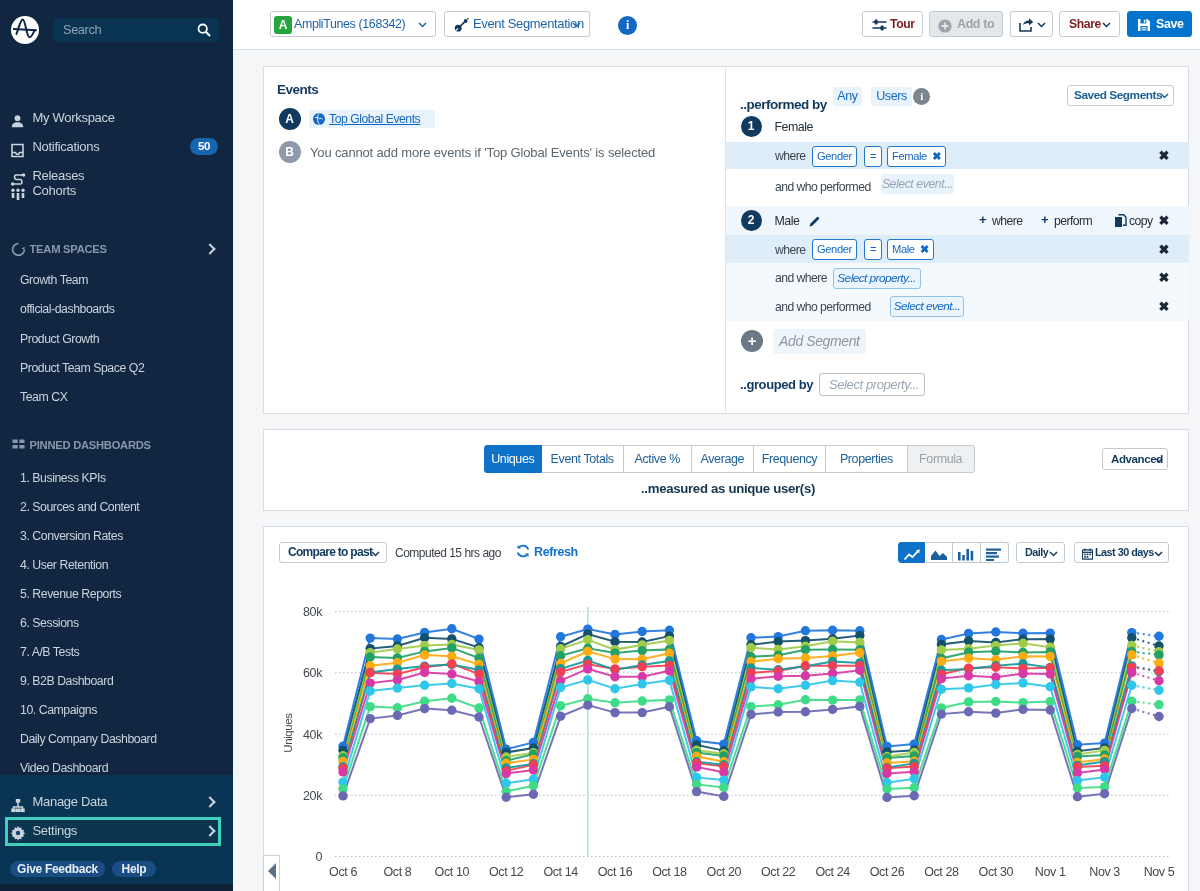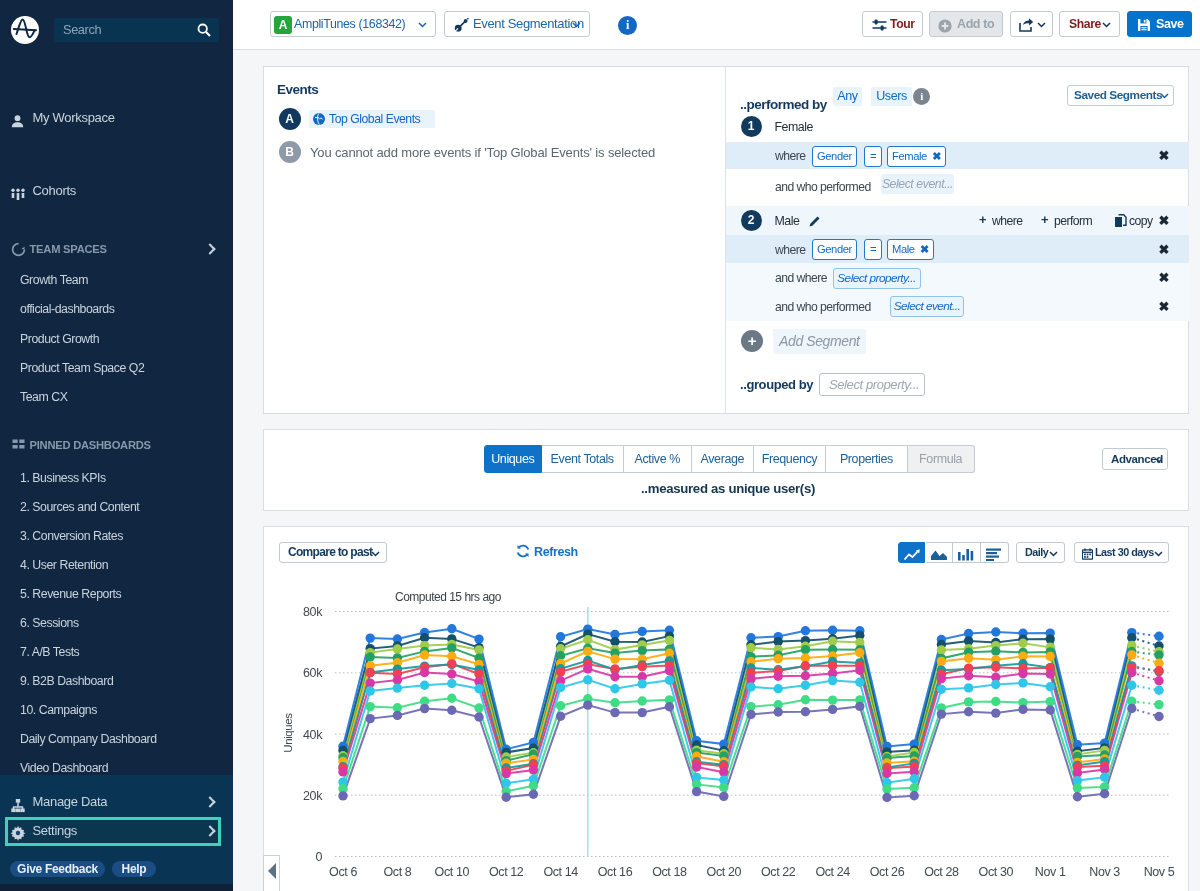--- a/index.html
+++ b/index.html
@@ -60,20 +60,35 @@
           <line x1="9" y1="9" x2="13" y2="13" stroke="#fff" stroke-width="2.2"></line>
         </svg>
     </div>
 
     <div class="nav-item" style="top:103px">
         <span class="ic"><svg width="15" height="15" viewBox="0 0 15 15">
             <circle cx="7.5" cy="4.2" r="2.9" fill="#c9d4dd"></circle>
             <path d="M1.8 13.2 C1.8 9.8 4.3 8.3 7.5 8.3 C10.7 8.3 13.2 9.8 13.2 13.2 Z" fill="#c9d4dd"></path>
           </svg></span>
         <span class="lbl">My Workspace</span>
+      </div>
+    <div class="nav-item" style="top:132px">
+        <span class="ic"><svg width="15" height="15" viewBox="0 0 15 15">
+            <path d="M2 1.5 h11 v12 h-11 z M2 9.5 h3.5 l1 1.7 h2 l1-1.7 H13" fill="none" stroke="#c9d4dd" stroke-width="1.6"></path>
+          </svg></span>
+        <span class="lbl">Notifications</span>
+        <div class="badge">50</div>
+      </div>
+    <div class="nav-item" style="top:161px">
+        <span class="ic"><svg width="16" height="15" viewBox="0 0 16 15">
+            <path d="M13.5 3 H6 C4 3 4 7.5 6.5 7.5 H10 C12.5 7.5 12.5 12 10.5 12 H3" fill="none" stroke="#c9d4dd" stroke-width="1.6"></path>
+            <circle cx="2.6" cy="12" r="1.7" fill="#c9d4dd"></circle>
+            <circle cx="13.6" cy="3" r="1.7" fill="#c9d4dd"></circle>
+          </svg></span>
+        <span class="lbl">Releases</span>
       </div>
     <div class="nav-item" style="top:176px">
         <span class="ic"><svg width="16" height="15" viewBox="0 0 16 15">
             <circle cx="3" cy="3.2" r="1.7" fill="#c9d4dd"></circle>
             <circle cx="8" cy="3.2" r="1.7" fill="#c9d4dd"></circle>
             <circle cx="13" cy="3.2" r="1.7" fill="#c9d4dd"></circle>
             <path d="M1.7 6 h2.6 v5 h-2.6z M6.7 6 h2.6 v7 h-2.6z M11.7 6 h2.6 v5 h-2.6z" fill="#c9d4dd"></path>
           </svg></span>
         <span class="lbl">Cohorts</span>
       </div>
@@ -194,21 +209,21 @@
 
   <div class="panel" style="left:263px; top:66px; width:926px; height:348px;"></div>
   <div class="abs" style="left:725px; top:67px; width:1px; height:346px; background:#dde3e8"></div>
   <div class="abs navy" style="left:277px;top:82px;font-size:13.5px;font-weight:bold;letter-spacing:-0.5px;">Events</div>
   <div class="circ" style="left:278.5px;top:107.5px;width:22px;height:22px;line-height:22px;background:#12395e;">A</div>
   <div class="abs litepill" style="left:309px;top:109.7px;width:126px;height:18px;line-height:18px;">
       <svg style="position:absolute;left:4px;top:3px" width="12" height="12" viewBox="0 0 12 12">
         <circle cx="6" cy="6" r="6" fill="#1368c4"></circle>
         <path d="M2 4.5 h3 l1.4 1.2 2-0.6 1.2 1.4 M6 0.3 C4 2.5 4 9 6.5 11.7" stroke="#fff" stroke-width="0.9" fill="none"></path>
       </svg>
-      <span style="position:absolute;left:20px;font-size:12.2px;letter-spacing:-0.45px;">Top Global Events</span>
+      <span style="position:absolute;left:20px;font-size:12.2px;letter-spacing:-0.45px;text-decoration:underline;">Top Global Events</span>
     </div>
   <div class="circ" style="left:278.5px;top:141px;width:22px;height:22px;line-height:22px;background:#8e9aa7;">B</div>
   <div class="abs" style="left:310px;top:145px;font-size:13px;letter-spacing:-0.15px;color:#5b6770;">You cannot add more events if 'Top Global Events' is selected</div>
   <div class="abs navy" style="left:740px;top:89px;font-size:13.5px;font-weight:bold;letter-spacing:-0.5px;margin-top:8px;">..performed by</div>
   <div class="abs litepill" style="left:833px;top:87px;width:29px;height:19px;line-height:19px;text-align:center;font-size:12.5px;">Any</div>
   <div class="abs litepill" style="left:871px;top:87px;width:41px;height:19px;line-height:19px;text-align:center;font-size:12.5px;">Users</div>
   <div class="abs" style="left:913px;top:88px;width:17px;height:17px;border-radius:50%;background:#7a8590;color:#fff;font-size:11px;font-weight:bold;text-align:center;line-height:17px;font-family:'Liberation Serif',serif;">i</div>
   <div class="abs" style="left:1067px;top:85px;width:107px;height:21px;border:1px solid #c3cbd2;border-radius:3px;background:#fff;">
       <span style="position:absolute;left:6px;top:0;line-height:19px;font-size:11.8px;font-weight:bold;color:#1d5f94;letter-spacing:-0.45px;">Saved Segments</span>
       <svg style="position:absolute;right:4px;top:7px" width="9" height="6" viewBox="0 0 9 6">
@@ -283,21 +298,21 @@
       </svg>
     </div>
 
   <div class="panel" style="left:263px; top:526px; width:926px; height:365px; border-bottom:none;"></div>
   <div class="ch-btn" style="left:279px;width:108px;">
       <span style="position:absolute;left:8px;letter-spacing:-0.7px;">Compare to past</span>
       <svg style="position:absolute;right:6px;top:8px" width="9" height="6" viewBox="0 0 9 6">
         <path d="M1 1 l3.5 3.5 L8 1" fill="none" stroke="#12395e" stroke-width="1.5"></path>
       </svg>
     </div>
-  <div class="abs" style="left:395px;top:546px;font-size:12px;letter-spacing:-0.5px;color:#39424a;margin-top:44px;">Computed 15 hrs ago</div>
+  <div class="abs" style="left:395px;top:546px;font-size:12px;letter-spacing:-0.5px;color:#39424a;">Computed 15 hrs ago</div>
   <div class="abs" style="left:516px;top:544px;">
       <svg width="14" height="14" viewBox="0 0 14 14">
         <path d="M12.3 5.5 A5.6 5.6 0 0 0 2.4 4 M1.7 8.5 A5.6 5.6 0 0 0 11.6 10" fill="none" stroke="#1271cd" stroke-width="1.8"></path>
         <path d="M1.5 1 v3.6 h3.6z" fill="#1271cd"></path>
         <path d="M12.5 13 v-3.6 h-3.6z" fill="#1271cd"></path>
       </svg>
       <span style="position:absolute;left:18px;top:1px;font-size:12.5px;font-weight:bold;color:#1271cd;width:60px;">Refresh</span>
     </div>
   <div class="abs" style="left:897.8px;top:542px;width:27.7px;height:21px;background:#0d72c8;border:1px solid #0d72c8;border-radius:3px 0 0 3px;">
       <span style="position:absolute;left:4px;top:3.5px;"><svg width="18" height="13" viewBox="0 0 18 13">

